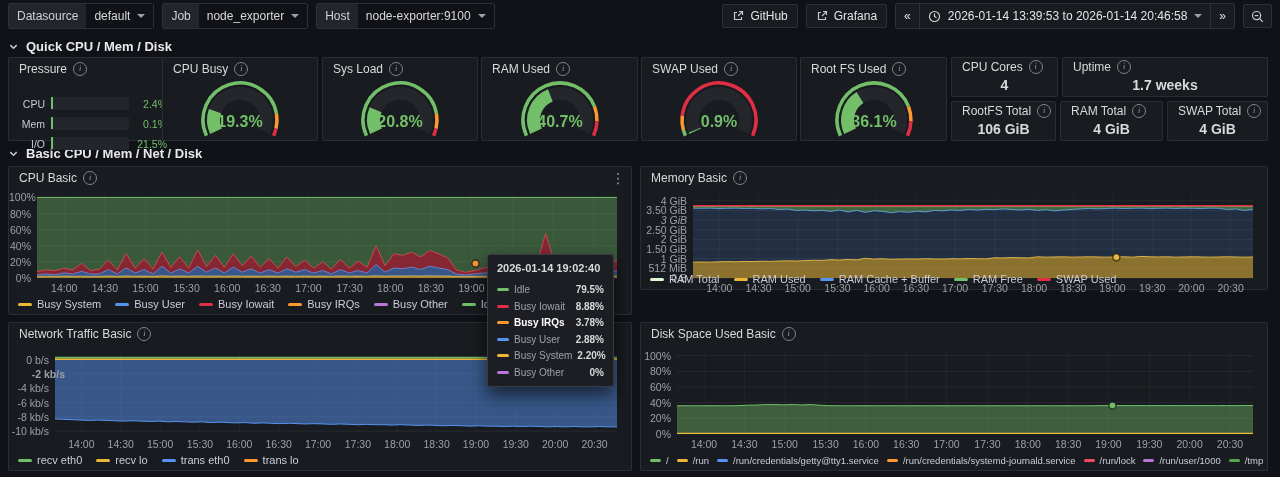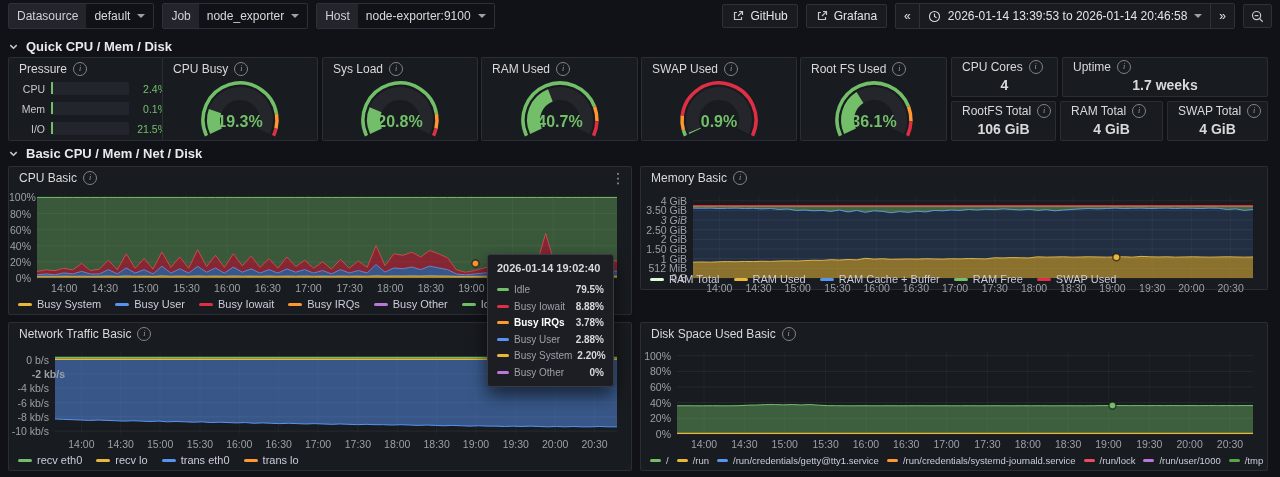--- a/index.html
+++ b/index.html
@@ -130,21 +130,21 @@
     <path d="M2.5 4.5 6 8l3.5-3.5" fill="none" stroke="#c7c8cd" stroke-width="1.6"></path>
   </svg>
   <span>Basic CPU / Mem / Net / Disk</span>
 </div>
 
 <div class="panel" style="left:8px;top:57px;width:170px;height:84px">
   <div class="ptitle">
       <span>Pressure</span>
       <span class="info">i</span>
     </div>
-  <div class="prow" style="margin-top:2px">
+  <div class="prow" style="margin-top:17px">
     <span class="plabel">CPU</span>
     <span class="ptrack"><span class="pbar-fill" style="width: 2.4%;"></span></span>
     <span class="pval">2.4%</span>
   </div>
   <div class="prow">
     <span class="plabel">Mem</span>
     <span class="ptrack"><span class="pbar-fill" style="width: 0.8%;"></span></span>
     <span class="pval">0.1%</span>
   </div>
   <div class="prow">

